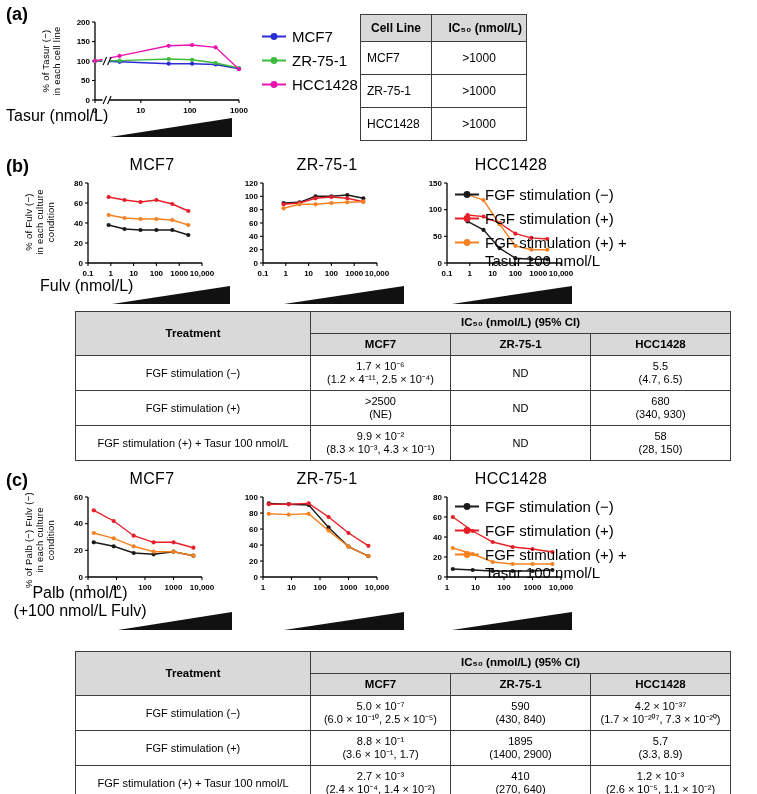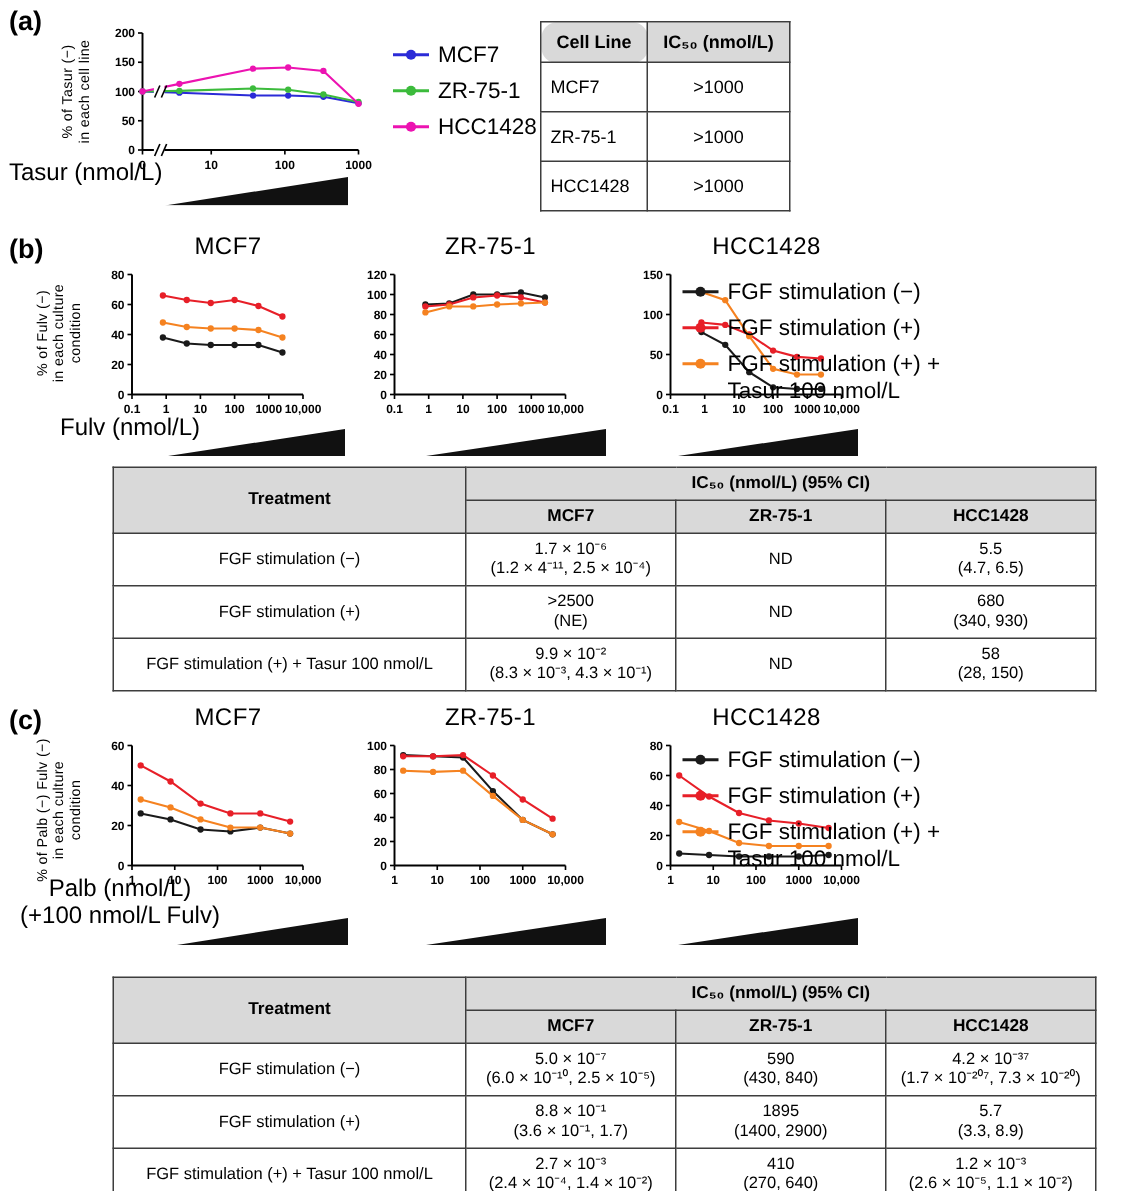--- a/index.html
+++ b/index.html
@@ -111,22 +111,22 @@
           <line x1="0" y1="4.5" x2="24" y2="4.5" stroke="#ec13b1" stroke-width="2"></line>
           <circle cx="12" cy="4.5" r="3.4" fill="#ec13b1"></circle>
         </svg>
         <span class="lb">HCC1428</span>
       </div>
     </div>
   <div class="abs" style="left:360px;top:14px;">
     <table class="datatable tableA">
         <thead>
           <tr>
-            <th style="width: 62px; border-radius: 10px;">Cell Line</th>
-            <th style="width: 86px;">IC₅₀ (nmol/L)</th>
+            <th style="width: 62px;">Cell Line</th>
+            <th style="width: 86px; text-align: right;">IC₅₀ (nmol/L)</th>
           </tr>
         </thead>
         <tbody>
           <tr>
             <td class="name">MCF7</td>
             <td>&gt;1000</td>
           </tr>
           <tr>
             <td class="name">ZR-75-1</td>
             <td>&gt;1000</td>

